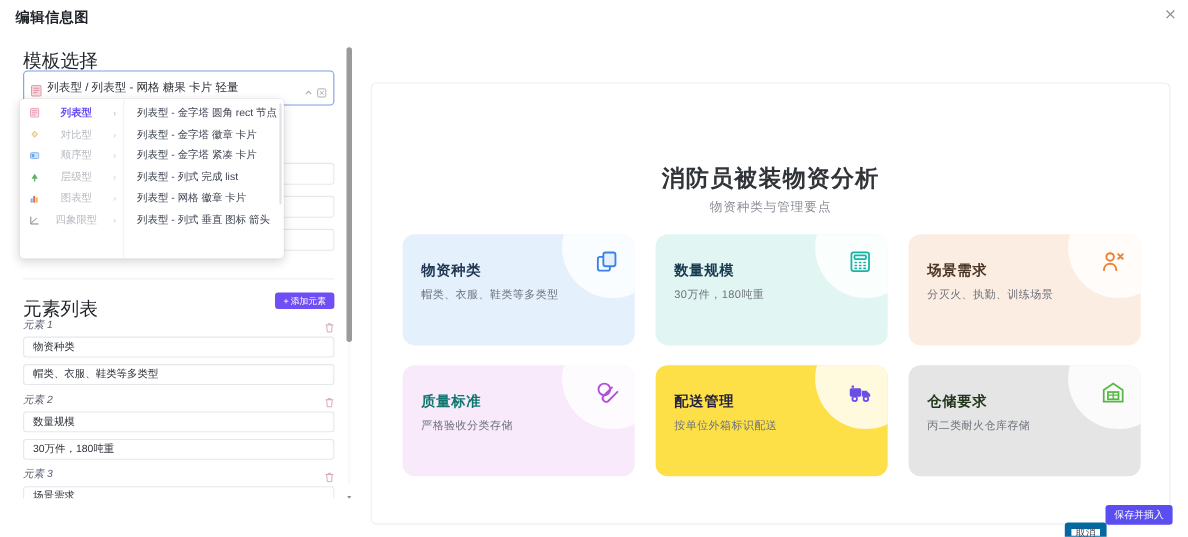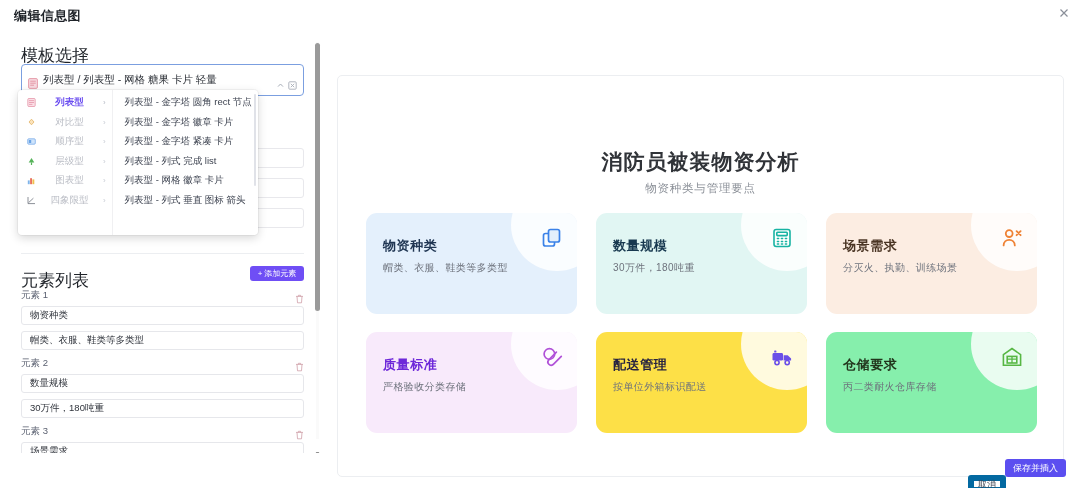--- a/index.html
+++ b/index.html
@@ -91,21 +91,21 @@
   .divider { position:absolute; left:21px; top:225px; width:283px; height:1px; background:#eceef1; }
   .el-list-label { position:absolute; left:21px; top:241px; }
   .add-btn {
     position:absolute; left:250px; top:238px; width:54px; height:15px;
     background:#6f4ef5; border-radius:3px; color:#fff; font-size:8px;
     display:flex; align-items:center; justify-content:center; gap:2px; cursor:pointer;
     white-space:nowrap;
   }
   .el-row-head {
     position:absolute; left:21px; width:283px; height:14px;
-    display:flex; align-items:center; justify-content:space-between;
+    display:flex; align-items:center; justify-content:space-between;font-style:italic;
   }
   .el-row-head .eh-label { font-size:9.5px; color:#5a6070; }
   .trash-ico { width:9px; height:10px; color:#cfa0a8; cursor:pointer; }
   .el-input {
     position:absolute; left:21px; width:283px; height:19px;
     border:1px solid #e6e7eb; border-radius:3px; background:#fff;
     display:flex; align-items:center; padding:0 8px;
     font-size:9.5px; color:#30343c;
   }
 
@@ -401,40 +401,40 @@
         </div>
 
         <div class="card" style="background:#f8eafb">
           <div class="arc"></div>
           <div class="card-ico">
             <svg viewBox="0 0 22 22" width="22" height="22" fill="none" stroke="#b051d8" stroke-width="1.7" stroke-linecap="round">
               <path d="M15.4 6.2 L7.6 14 a3.2 3.2 0 0 0 4.5 4.5 l8.2-8.2"></path>
               <circle cx="8.4" cy="8" r="5.3"></circle>
             </svg>
           </div>
-          <div class="card-title" style="color:#6d28d9">质量标准</div>
+          <div class="card-title" style="color:#0f766e">质量标准</div>
           <div class="card-desc">严格验收分类存储</div>
         </div>
 
         <div class="card" style="background:#fde047">
           <div class="arc"></div>
           <div class="card-ico">
             <svg viewBox="0 0 22 22" width="22" height="22" fill="#6a4ee8">
               <rect x="1.5" y="7" width="10.5" height="7.6" rx="1.4"></rect>
               <path d="M12.6 9.2h4.1l3.4 3.3v2.1h-7.5z"></path>
               <circle cx="6" cy="16.6" r="2.1" fill="none" stroke="#6a4ee8" stroke-width="1.6"></circle>
               <circle cx="16.2" cy="16.6" r="2.1" fill="none" stroke="#6a4ee8" stroke-width="1.6"></circle>
               <rect x="3.2" y="4.4" width="2.2" height="2.2" rx="0.5"></rect>
             </svg>
           </div>
           <div class="card-title" style="color:#262240">配送管理</div>
           <div class="card-desc">按单位外箱标识配送</div>
         </div>
 
-        <div class="card" style="background:#86efac">
+        <div class="card" style="background:#e5e5e5">
           <div class="arc"></div>
           <div class="card-ico">
             <svg viewBox="0 0 22 22" width="22" height="22" fill="none" stroke="#57b744" stroke-width="1.6">
               <path d="M2.4 8.6 L11 2.6 L19.6 8.6 V19.2 H2.4 Z"></path>
               <rect x="6.2" y="10.4" width="9.6" height="6.6"></rect>
               <path d="M6.2 13.2h9.6M11 10.4v6.6" stroke-width="1.3"></path>
             </svg>
           </div>
           <div class="card-title" style="color:#22361c">仓储要求</div>
           <div class="card-desc">丙二类耐火仓库存储</div>

